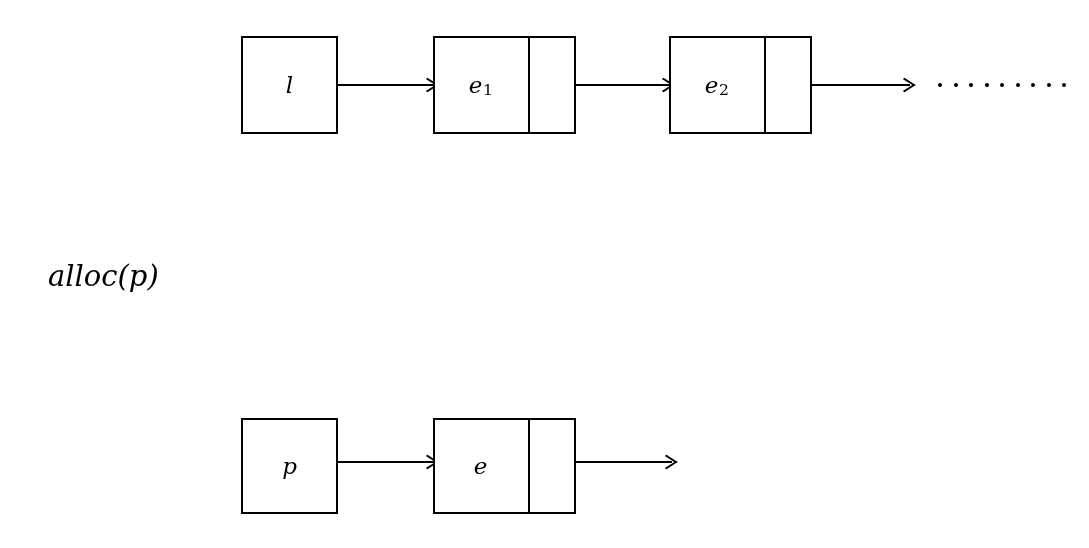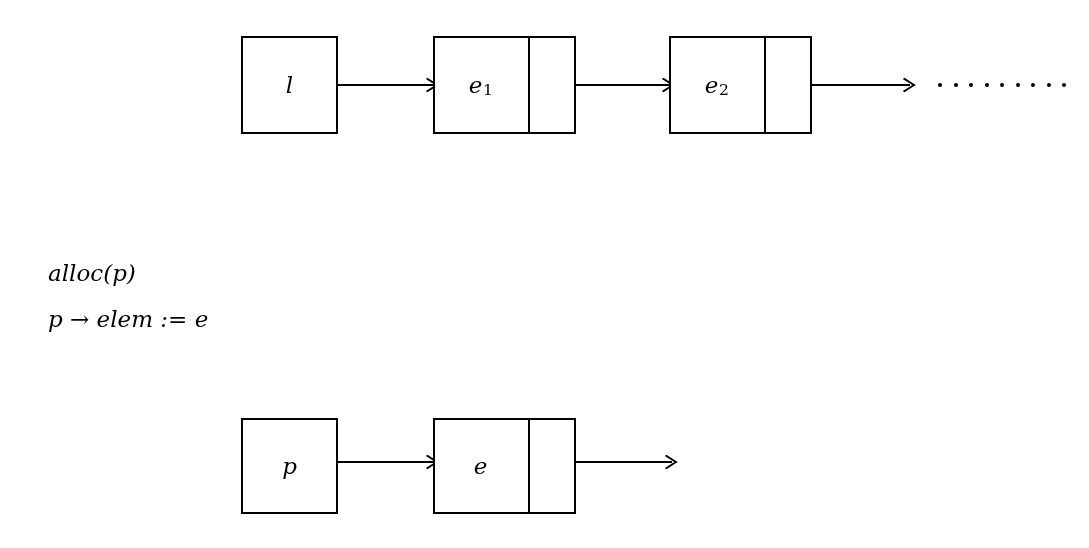--- a/index.html
+++ b/index.html
@@ -76,21 +76,21 @@
     display: block;
     width: 4px;
     height: 4px;
     border-radius: 50%;
     background: #000000;
   }
   .code-line {
     position: absolute;
     font-family: "DejaVu Serif", serif;
     font-style: italic;
-    font-size: 23px;
+    font-size: 29px;
     color: #000000;
     line-height: 1;
     white-space: nowrap;
   }
 </style>
 </head>
 <body>
 
 <div id="canvas">
 
@@ -126,21 +126,20 @@
     <span></span>
     <span></span>
     <span></span>
     <span></span>
     <span></span>
     <span></span>
   </div>
 
   <div class="code-line" style="left:48px; top:262px;">alloc(p)</div>
 
-  <div class="code-line" style="left:48px; top:308px;">p → elem := e</div>
 
   <div class="node-box" style="left:241px; top:418px; width:97px; height:96px;"></div>
   <div class="node-label" style="left:241px; top:418px; width:97px; height:96px;">p</div>
 
   <div class="arrow" style="left:338px; top:461px; width:95px;"></div>
 
   <div class="node-box" style="left:433px; top:418px; width:143px; height:96px;">
     <div class="cell-divider" style="left:93px; top:-2px; height:96px;"></div>
   </div>
   <div class="node-label" style="left:433px; top:418px; width:95px; height:96px;">

